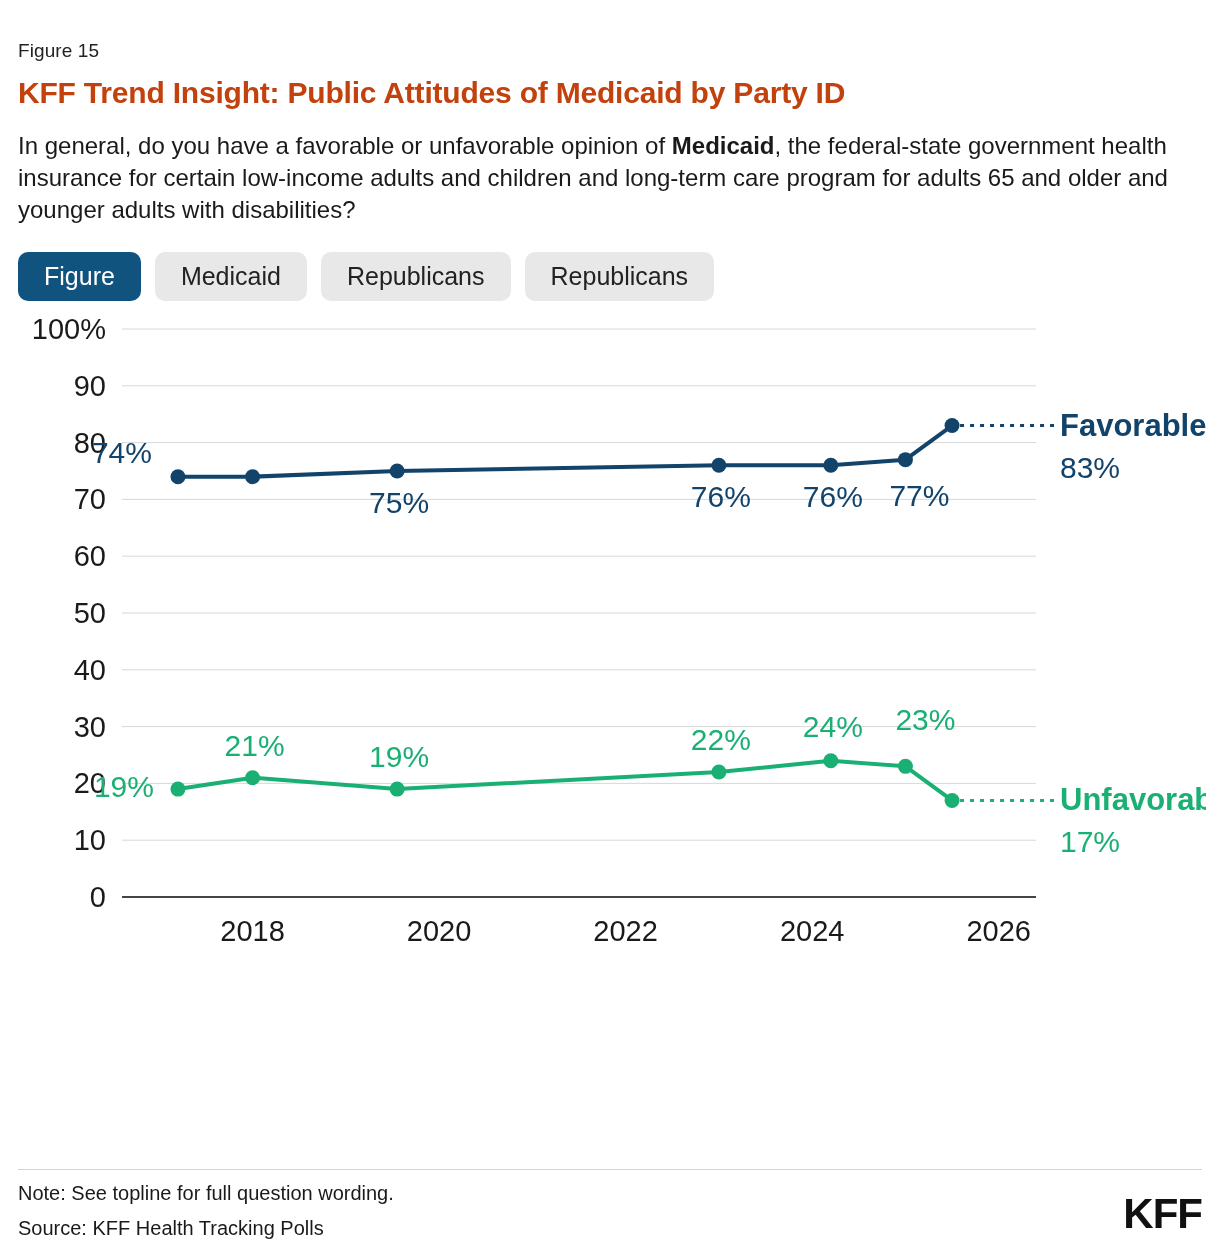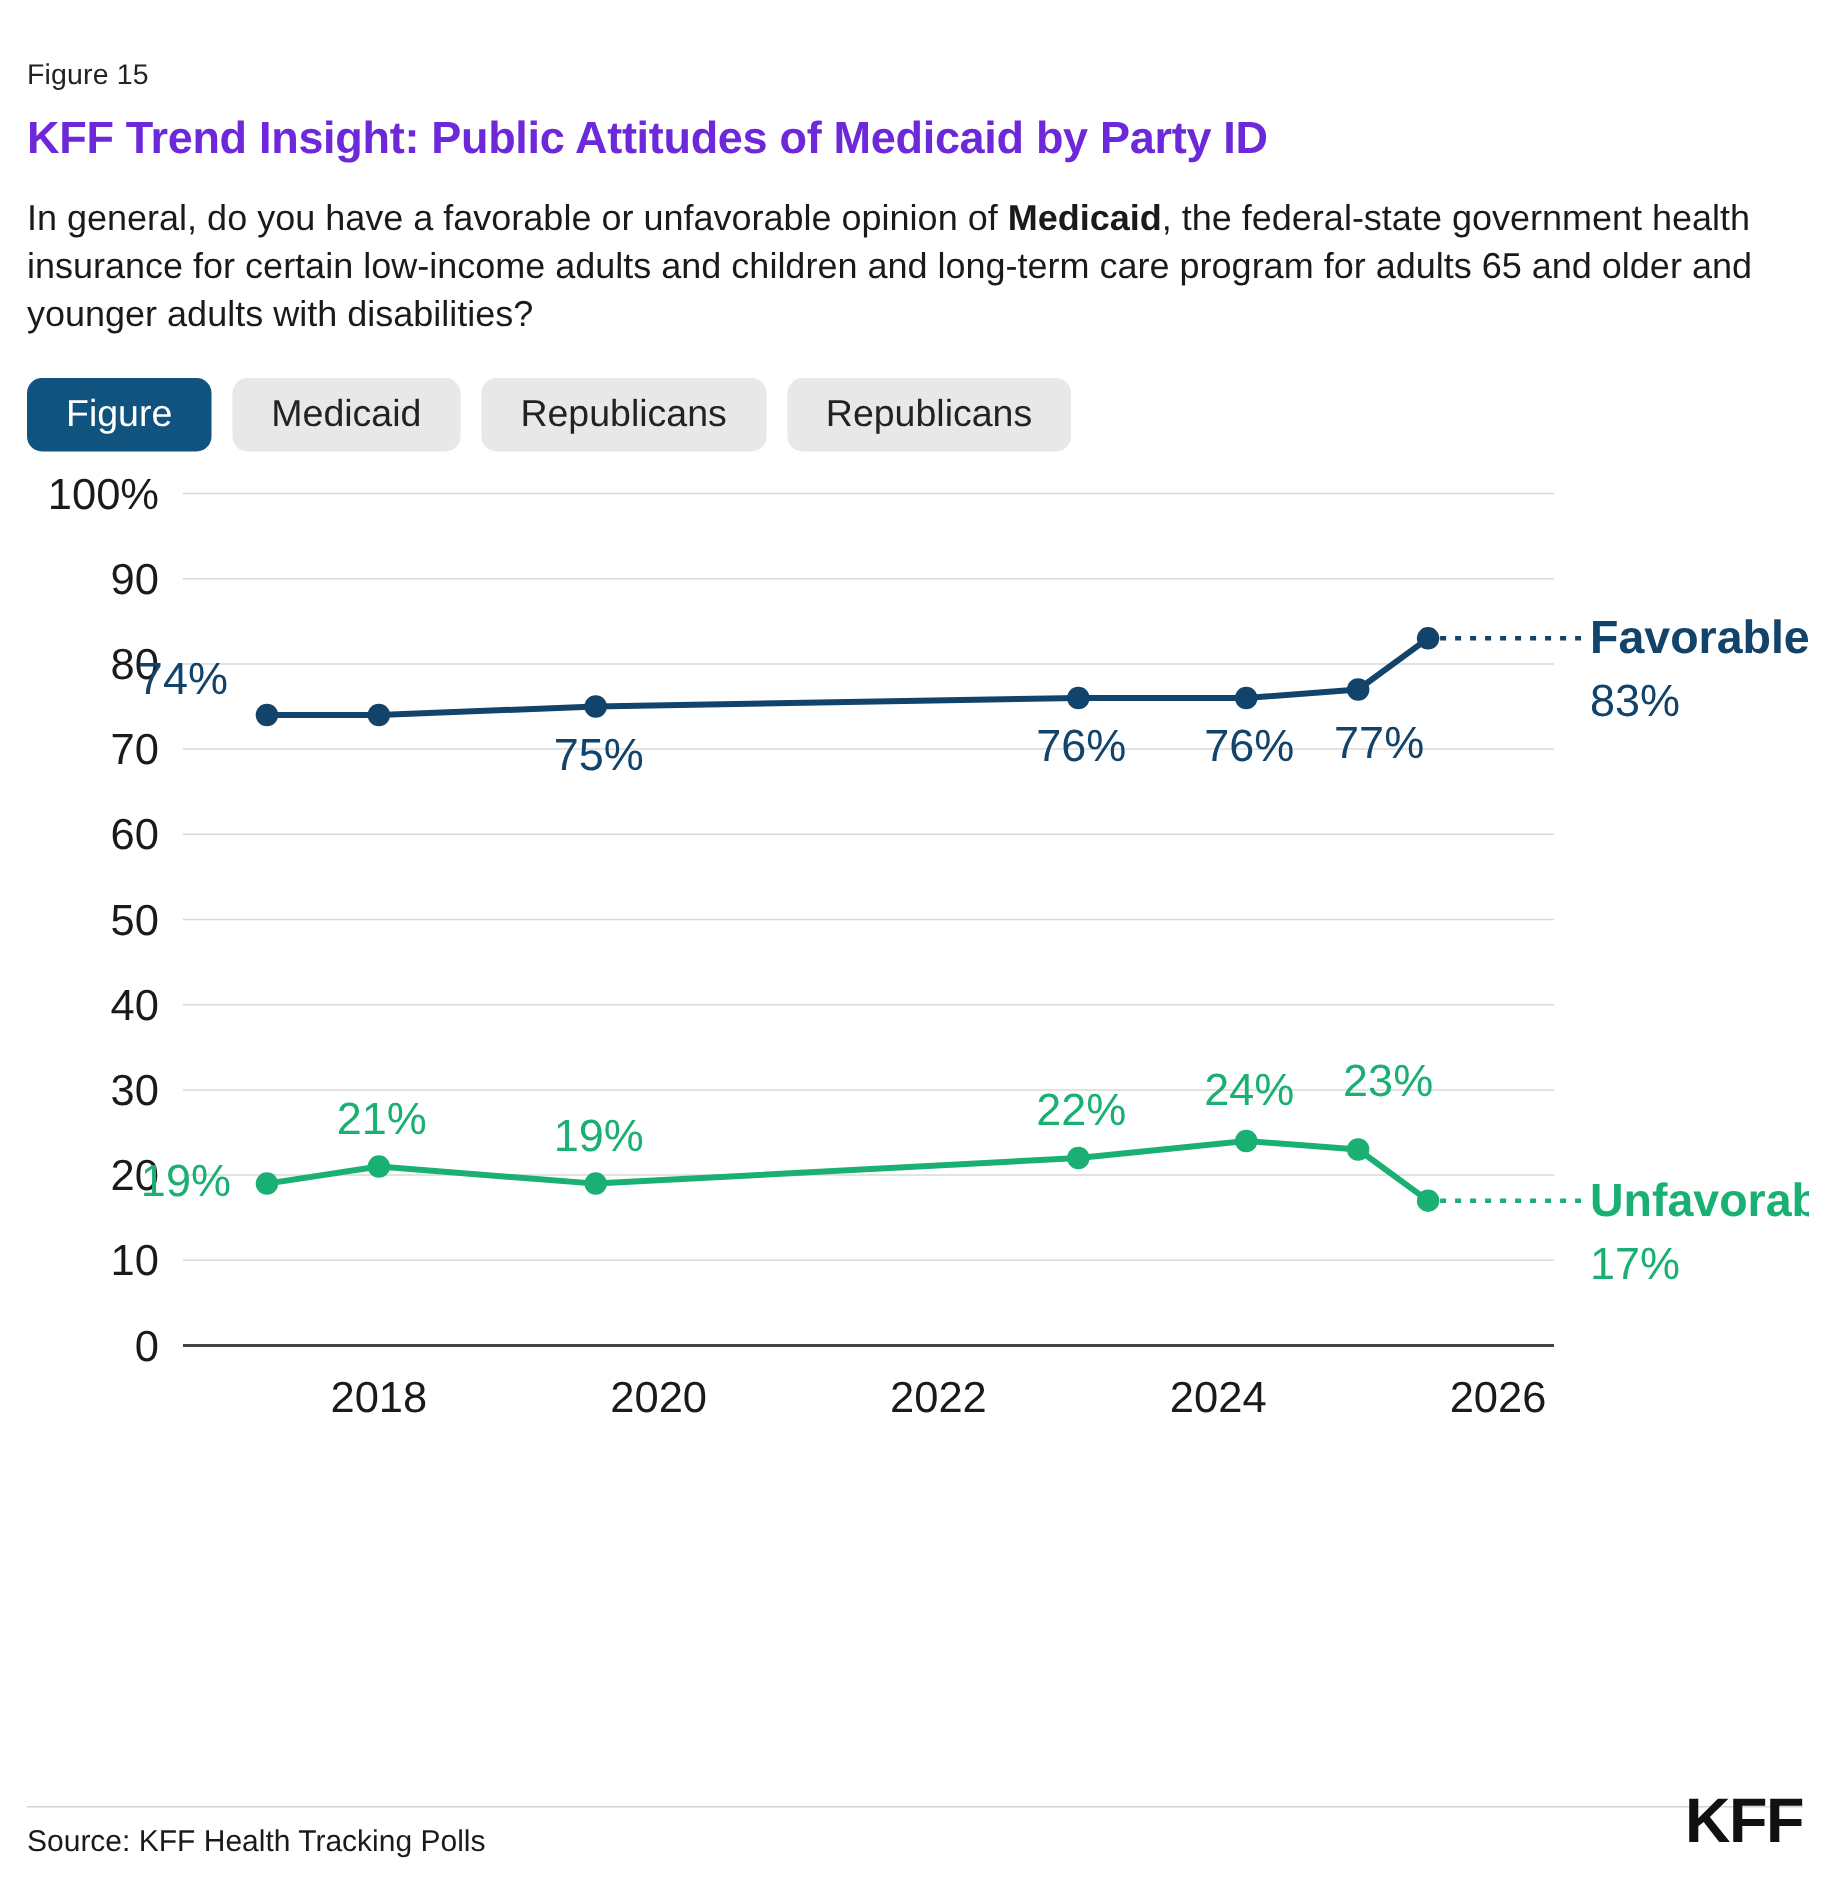--- a/index.html
+++ b/index.html
@@ -24,21 +24,21 @@
   }
   .fig-label {
     font-size: 19px;
     color: #222;
     margin: 4px 0 14px 2px;
     letter-spacing: 0.1px;
   }
   .title {
     font-size: 30px;
     font-weight: bold;
-    color: #6d28d9;
+    color: #c2410c;
     margin: 0 0 20px 2px;
     letter-spacing: -0.2px;
   }
   .subtitle {
     font-size: 24px;
     line-height: 1.34;
     color: #1a1a1a;
     margin: 0 0 26px 2px;
     max-width: 1185px;
   }
@@ -181,17 +181,18 @@
         <text x="814.8163265306118" y="421.68" text-anchor="middle" font-family="&quot;Liberation Sans&quot;, sans-serif" font-size="30" fill="#1aaf73">24%</text>
         <text x="907.4285714285654" y="415.36" text-anchor="middle" font-family="&quot;Liberation Sans&quot;, sans-serif" font-size="30" fill="#1aaf73">23%</text>
         <line x1="942.0612244897891" x2="1036" y1="485.44" y2="485.44" stroke="#1aaf73" stroke-width="3" stroke-dasharray="4 6"></line>
         <text x="1042" y="495.44" font-family="&quot;Liberation Sans&quot;, sans-serif" font-size="31" font-weight="bold" fill="#1aaf73">Unfavorable</text>
         <text x="1042" y="537.44" font-family="&quot;Liberation Sans&quot;, sans-serif" font-size="30" fill="#1aaf73">17%</text>
       </svg>
   </div>
 
   <div class="footer">
     <div class="foot-rule"></div>
+    <div class="note">Note: See topline for full question wording.</div>
     <div class="source">Source: KFF Health Tracking Polls</div>
     <div class="kff-logo">KFF</div>
   </div>
 
 </div>
 
 </body></html>

